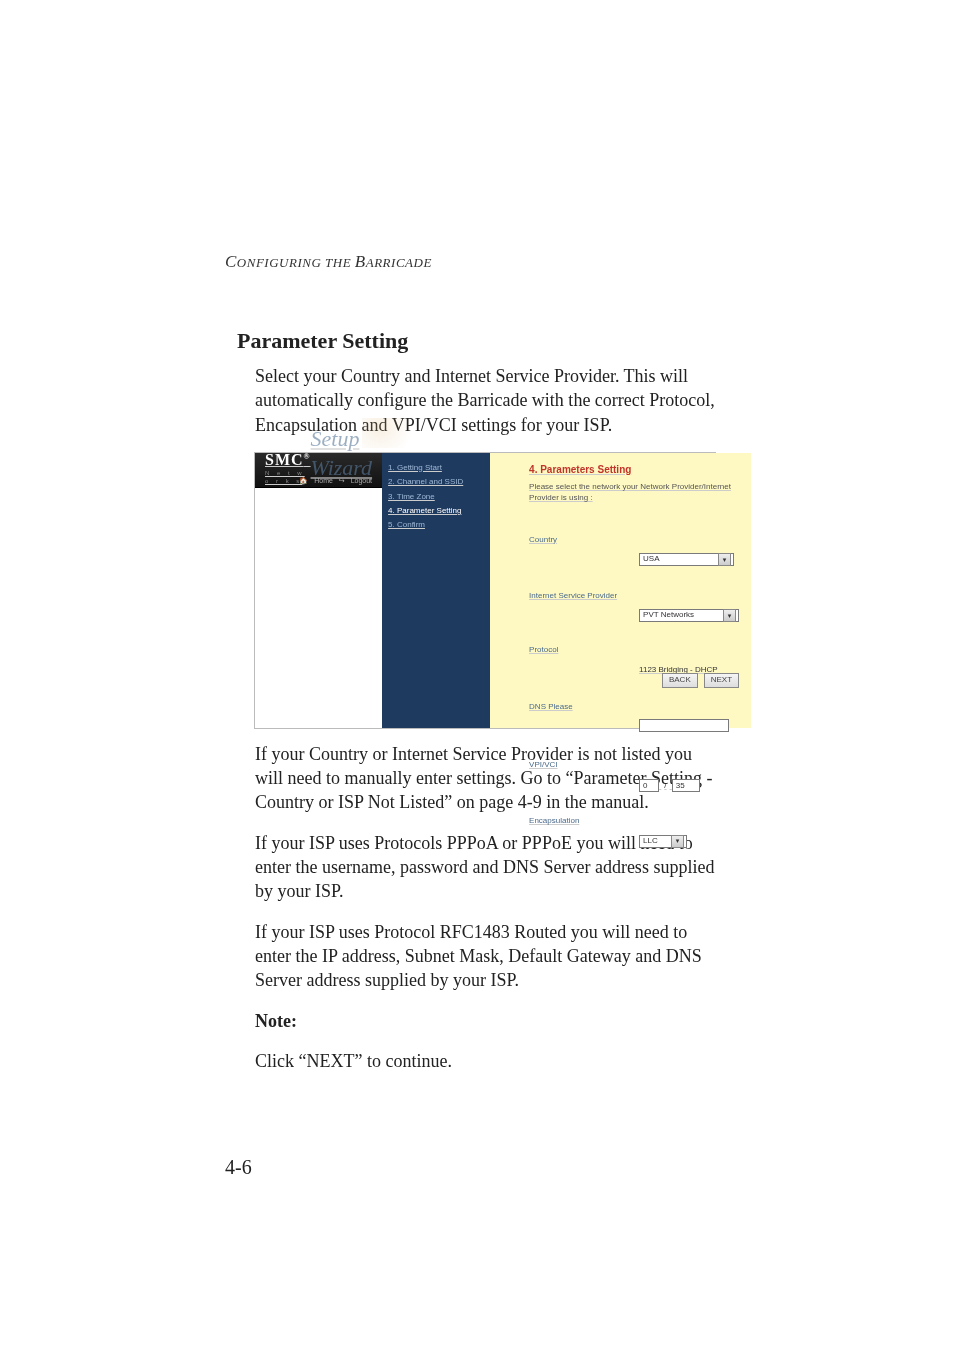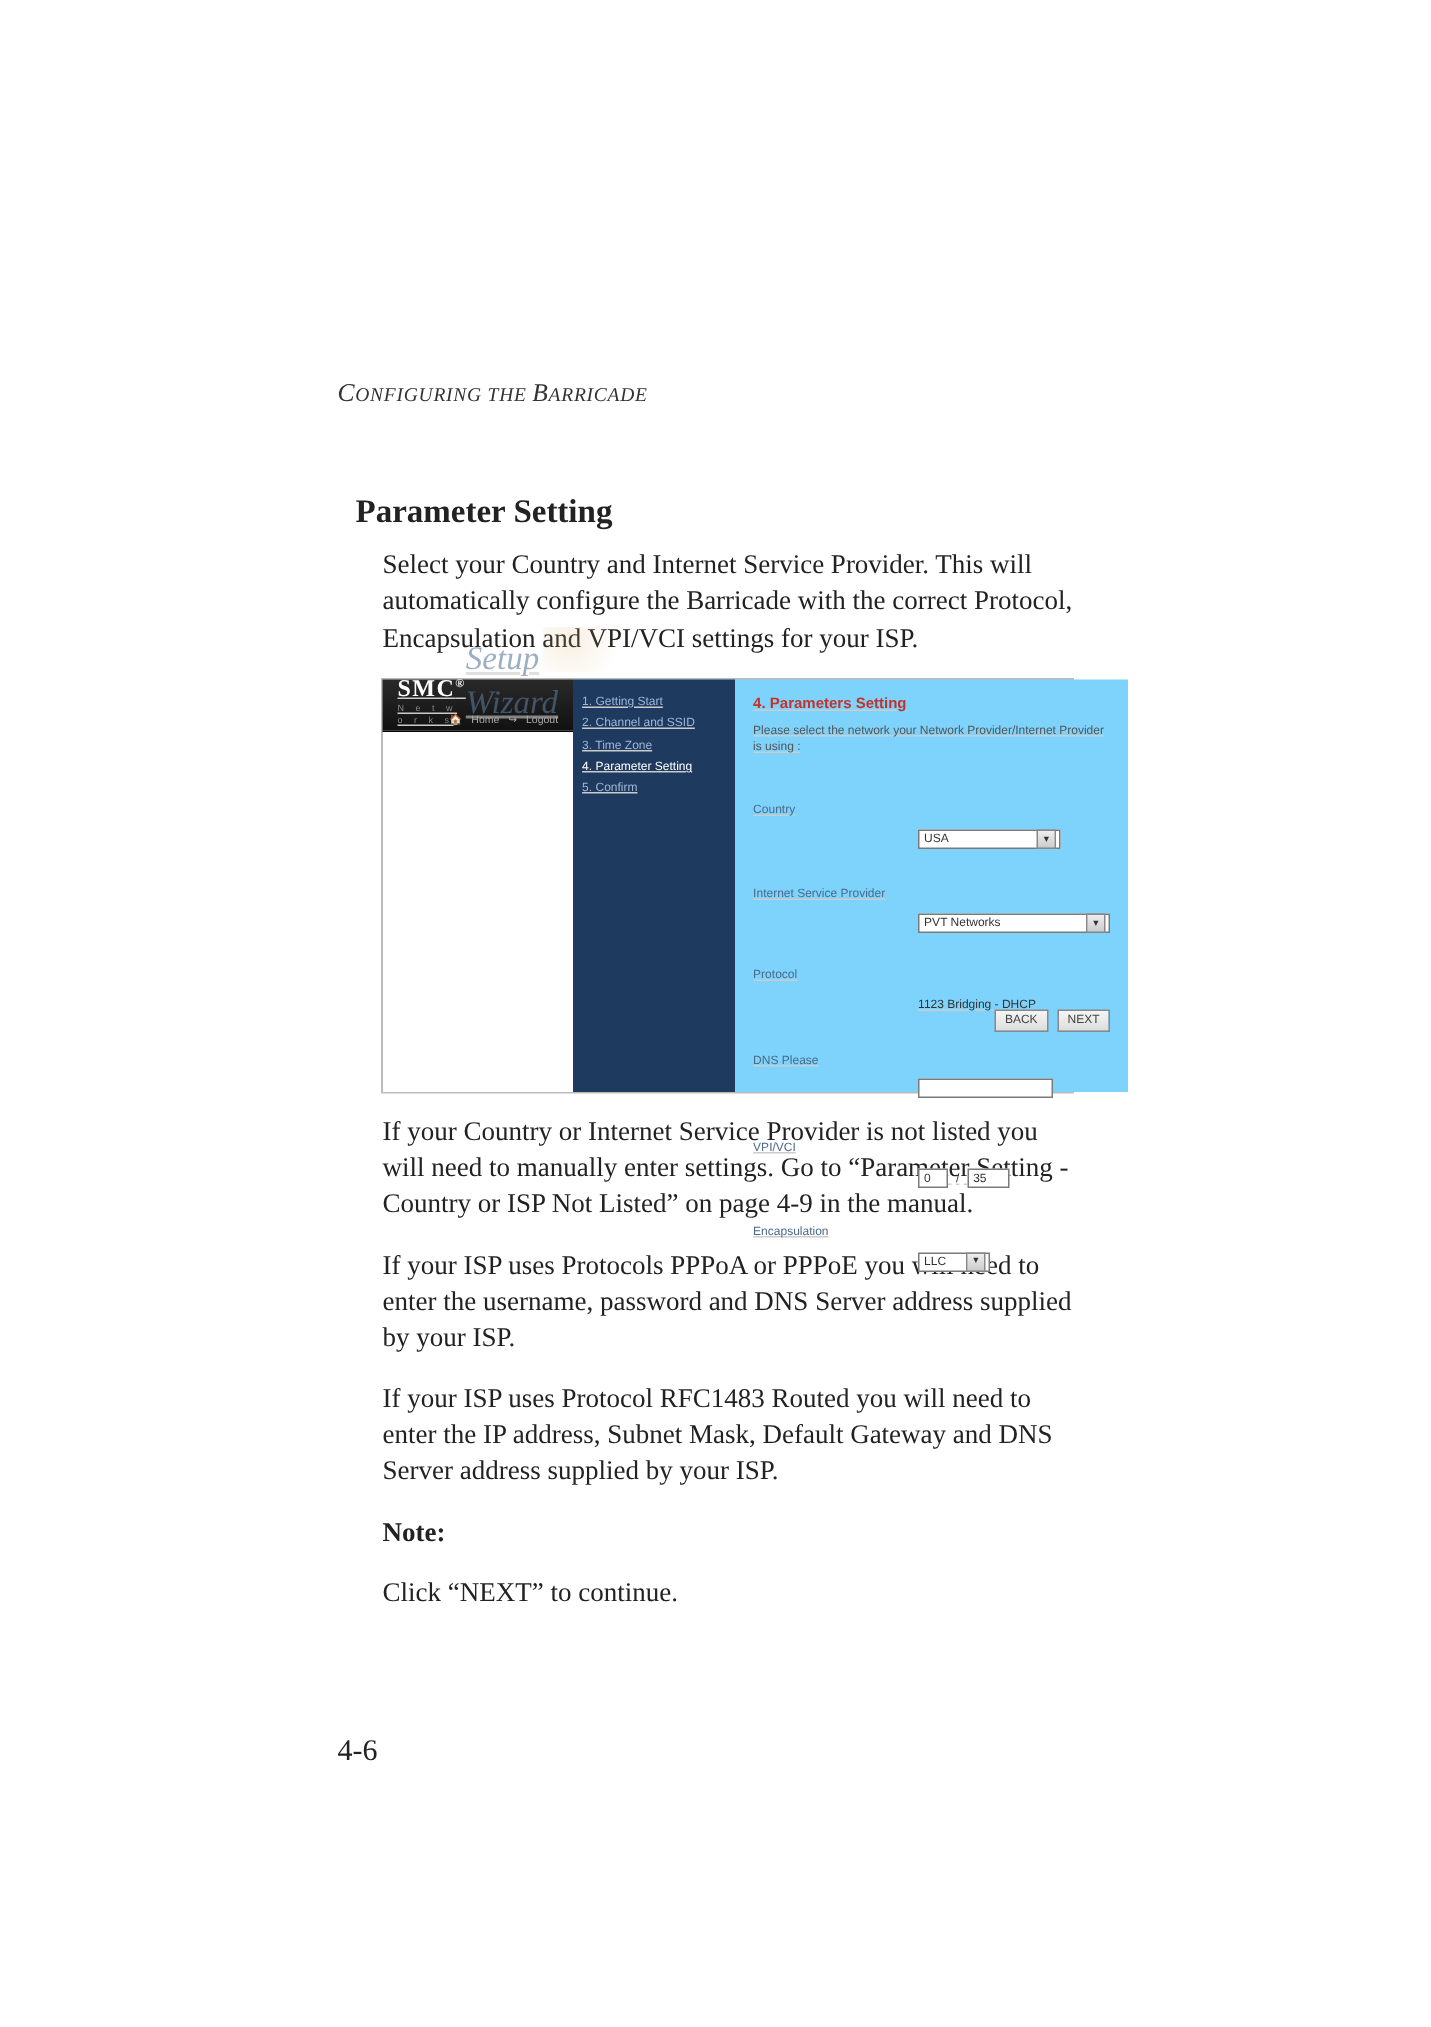--- a/index.html
+++ b/index.html
@@ -105,21 +105,21 @@
     background: radial-gradient(circle at 30% 30%, rgba(220,180,120,0.35), transparent 70%);
   }
   .ui-links {
     position:absolute;
     right:10px;
     bottom:1px;
     font-size:7px;
     color:#aaa;
   }
   .ui-links span { margin-left:4px; }
-  .ui-body { flex:1; display:flex; background:#7dd3fc; color:#333; }
+  .ui-body { flex:1; display:flex; background:#fef9c3; color:#333;gap:27px; }
   .ui-side {
     width: 108px;
     background:#1f3a5f;
     padding:8px 6px;
     box-sizing:border-box;
     color:#9db7d6;
     font-size:8px;
     line-height:1.8;
   }
   .ui-side .nav-item { cursor:pointer; white-space:nowrap; overflow:hidden; text-overflow:ellipsis;}
@@ -216,21 +216,21 @@
             <div class="val">
               <span class="fake-select" style="width:95px">
                 <span>USA</span>
                   <span class="caret">▾</span>
               </span>
             </div>
           </div>
           <div class="form-row">
             <div class="lbl">Internet Service Provider</div>
             <div class="val">
-              <span class="fake-select" style="width:128px">
+              <span class="fake-select" style="width:100px">
                 <span>PVT Networks</span>
                   <span class="caret">▾</span>
               </span>
             </div>
           </div>
           <div class="form-row">
             <div class="lbl">Protocol</div>
             <div class="val">1123 Bridging - DHCP</div>
           </div>
           <div class="form-row">

